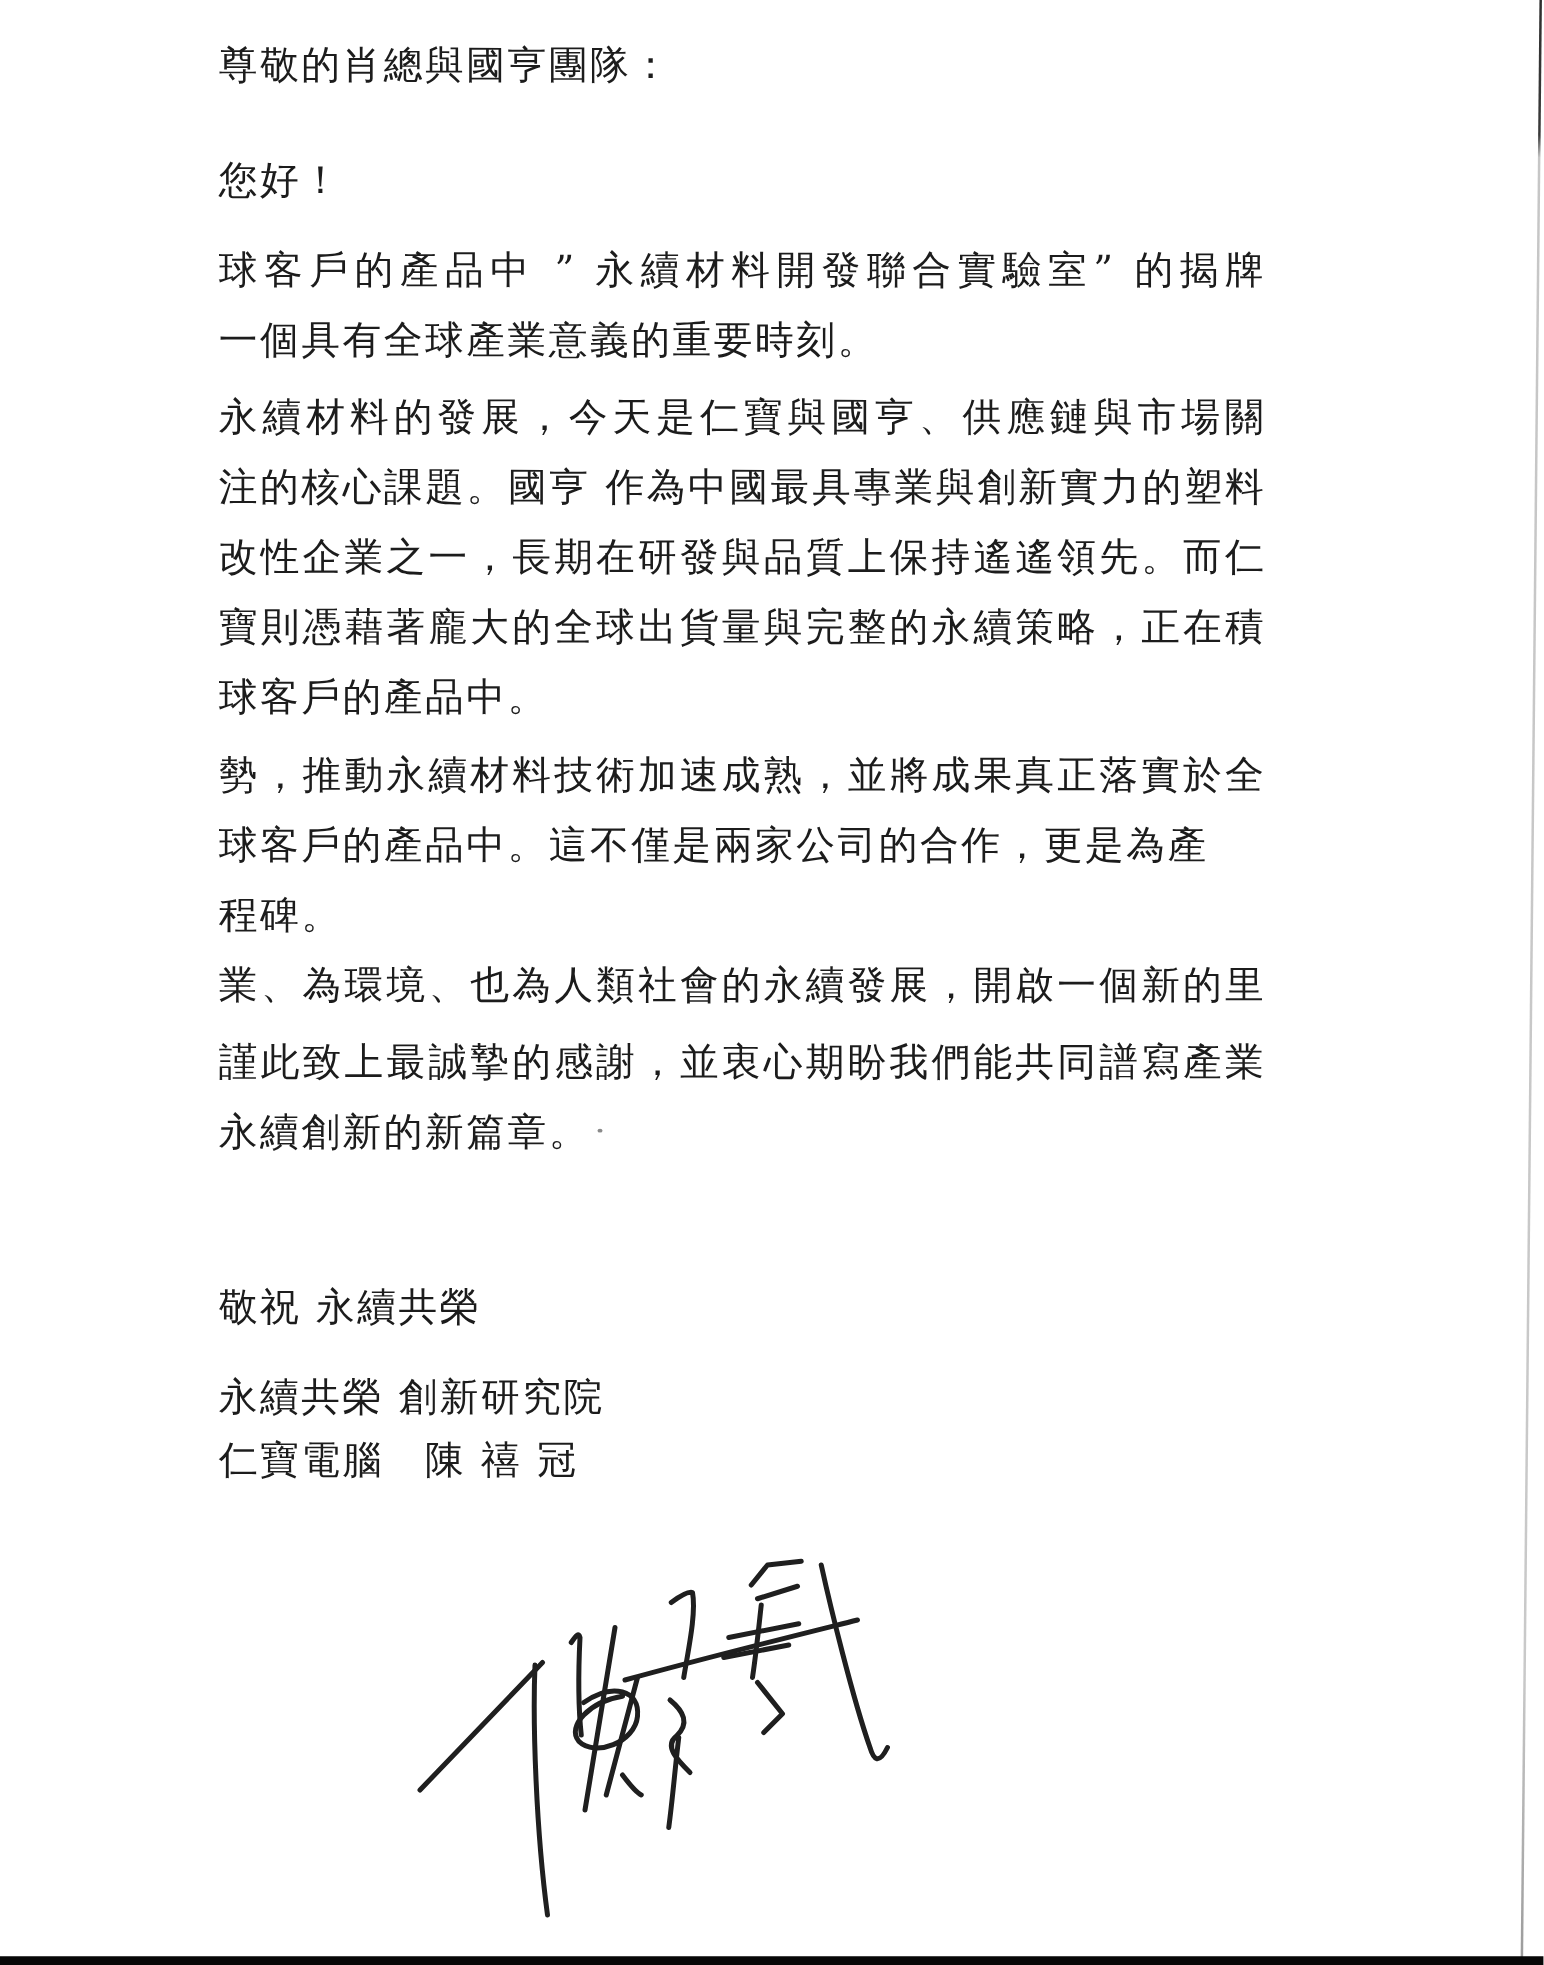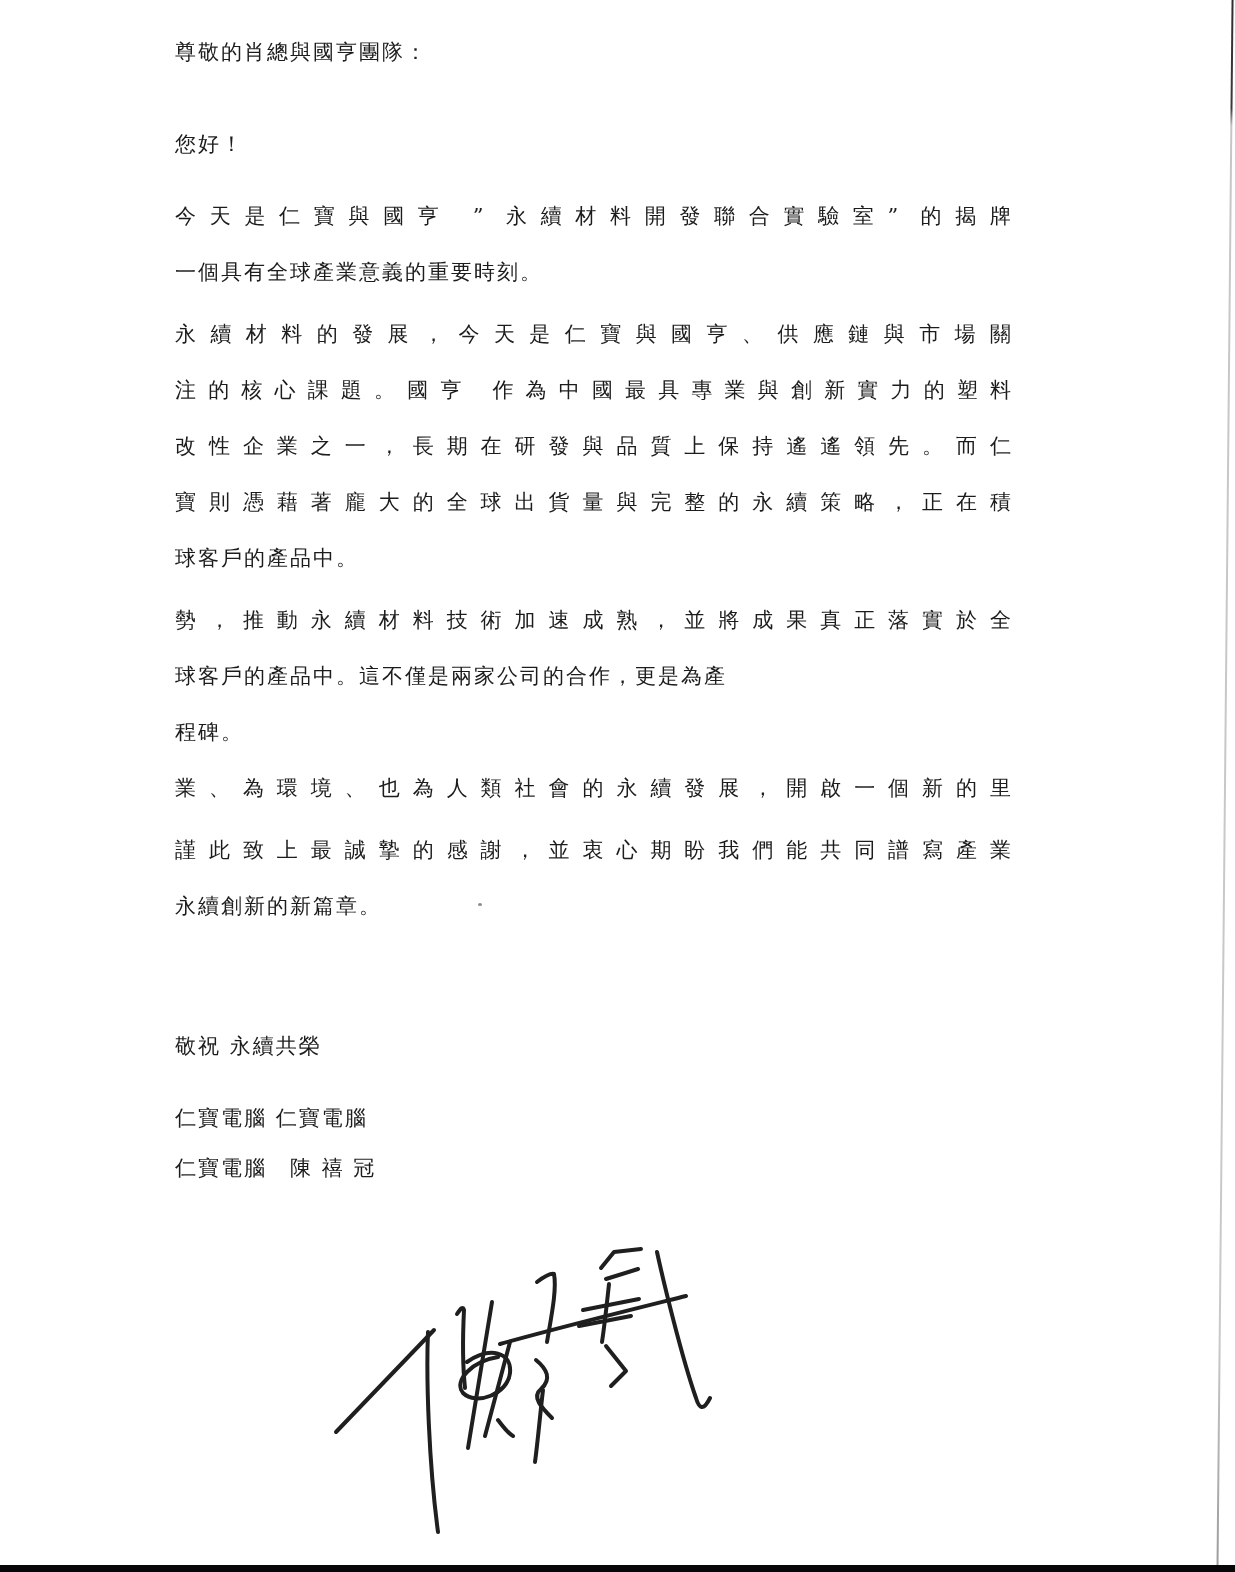--- a/index.html
+++ b/index.html
@@ -14,21 +14,21 @@
     background: #ffffff;
     overflow: hidden;
     font-family: "DejaVu Serif", "Liberation Serif", serif;
     color: #1c1c1c;
   }
   .content {
     position: absolute;
     left: 175px;
     top: 24px;
     width: 838px;
-    font-size: 21px;
+    font-size: 31px;
     line-height: 56px;
     letter-spacing: 2px;
     font-weight: 500;
   }
   .line {
     display: block;
   }
   
   .fill {
     text-align: justify;
@@ -79,21 +79,21 @@
 
 <div class="page">
 
   <div class="content">
 
     <div class="line greeting">尊敬的肖總與國亨團隊：</div>
 
     <div class="line salutation">您好！</div>
 
     <div class="para">
-      <span class="line fill">今天是仁寶與國亨 ” 永續材料開發聯合實驗室” 的揭牌</span>
+      <span class="line fill">球客戶的產品中 ” 永續材料開發聯合實驗室” 的揭牌</span>
       <span class="line">一個具有全球產業意義的重要時刻。</span>
     </div>
 
     <div class="para">
       <span class="line fill">永續材料的發展，今天是仁寶與國亨、供應鏈與市場關</span>
       <span class="line fill">注的核心課題。國亨 作為中國最具專業與創新實力的塑料</span>
       <span class="line fill">改性企業之一，長期在研發與品質上保持遙遙領先。而仁</span>
       <span class="line fill">寶則憑藉著龐大的全球出貨量與完整的永續策略，正在積</span>
       <span class="line">球客戶的產品中。</span>
     </div>
@@ -106,21 +106,21 @@
     </div>
 
     <div class="para">
       <span class="line fill">謹此致上最誠摯的感謝，並衷心期盼我們能共同譜寫產業</span>
       <span class="line">永續創新的新篇章。</span>
     </div>
 
     <div class="line closing">敬祝 永續共榮</div>
 
     <div class="sigblock">
-      <span class="line">仁寶電腦 仁寶電腦</span>
+      <span class="line">永續共榮 創新研究院</span>
       <span class="line">仁寶電腦　陳 禧 冠</span>
     </div>
 
   </div>
 
   <svg class="signature-svg" viewBox="0 0 420 320" fill="none" stroke="#1f1f1f" stroke-width="4" stroke-linecap="round" stroke-linejoin="round">
 
     <path d="M6,202 L104,100"></path>
 
     <path d="M98,102 C96,150 99,235 108,302"></path>

